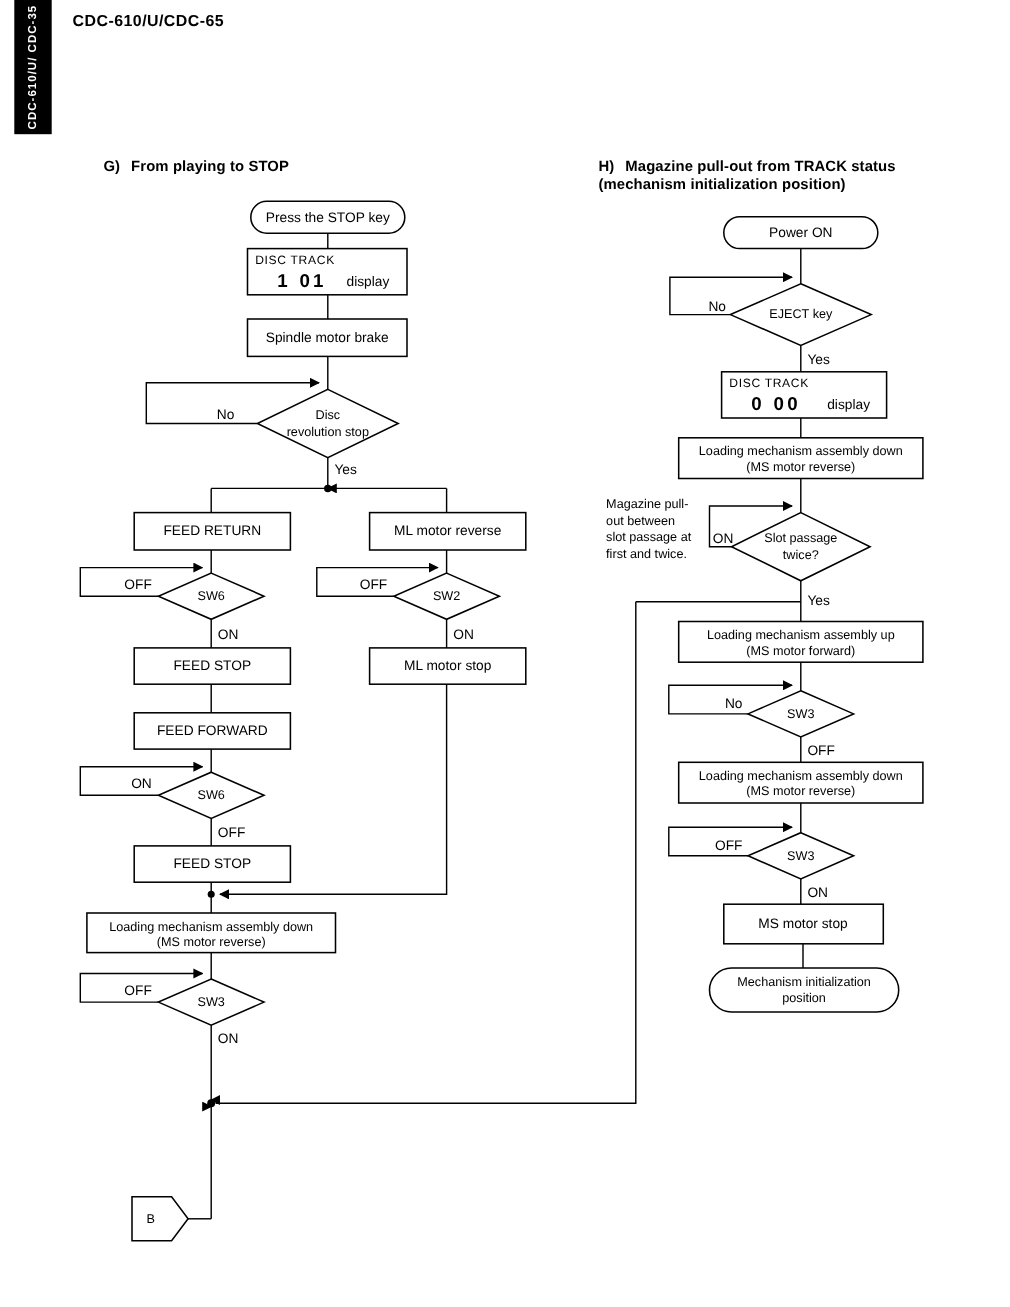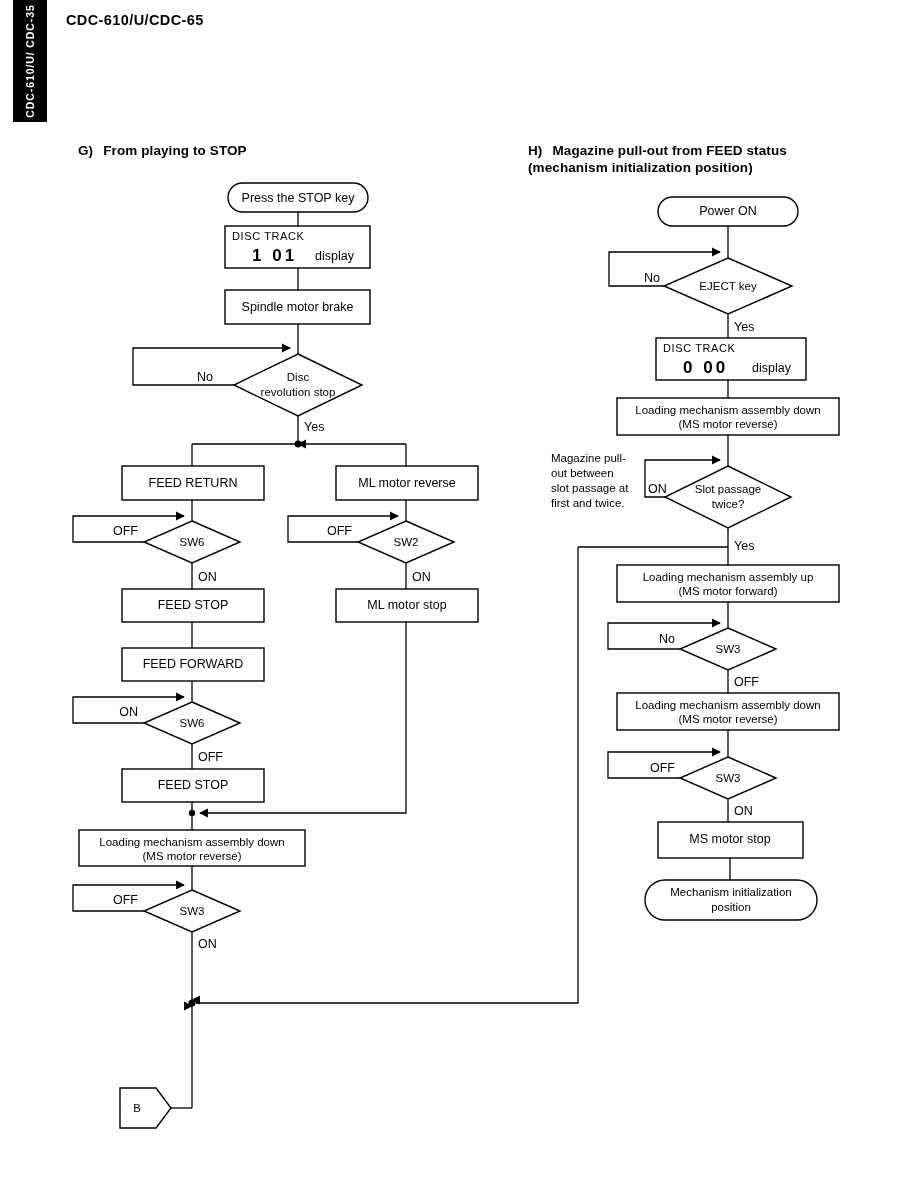--- a/index.html
+++ b/index.html
@@ -55,20 +55,21 @@
   }
 
   
   .section-heading {
     position: absolute;
     font-size: 13.5px;
     font-weight: bold;
     letter-spacing: 0.1px;
     line-height: 17px;
     white-space: pre-line;
+    margin-left: 16px;
   }
   #heading-g { left: 78px; top: 125px; }
   #heading-h { left: 528px; top: 125px; }
   .section-heading .sec-letter { margin-right: 10px; }
 
   
   #chart-svg {
     position: absolute;
     left: 0;
     top: 0;
@@ -148,21 +149,21 @@
 CDC-35</span>
   </div>
 
   <div id="page-header">CDC-610/U/CDC-65</div>
 
   <div class="section-heading" id="heading-g">
     <span class="sec-letter">G)</span><span>From playing to STOP</span>
   </div>
 
   <div class="section-heading" id="heading-h">
-    <span class="sec-letter">H)</span><span>Magazine pull-out from FEED status
+    <span class="sec-letter">H)</span><span>Magazine pull-out from TRACK status
 (mechanism initialization position)</span>
   </div>
 
   <svg id="chart-svg" viewBox="0 0 918 1188">
     <defs>
       <marker id="arrow-down" viewBox="0 0 10 10" refX="5" refY="9" markerWidth="7" markerHeight="7" orient="auto">
         <path d="M 0 0 L 5 10 L 10 0 z" fill="#000000"></path>
       </marker>
       <marker id="arrow-right" viewBox="0 0 10 10" refX="9" refY="5" markerWidth="7" markerHeight="7" orient="auto">
         <path d="M 0 0 L 10 5 L 0 10 z" fill="#000000"></path>

